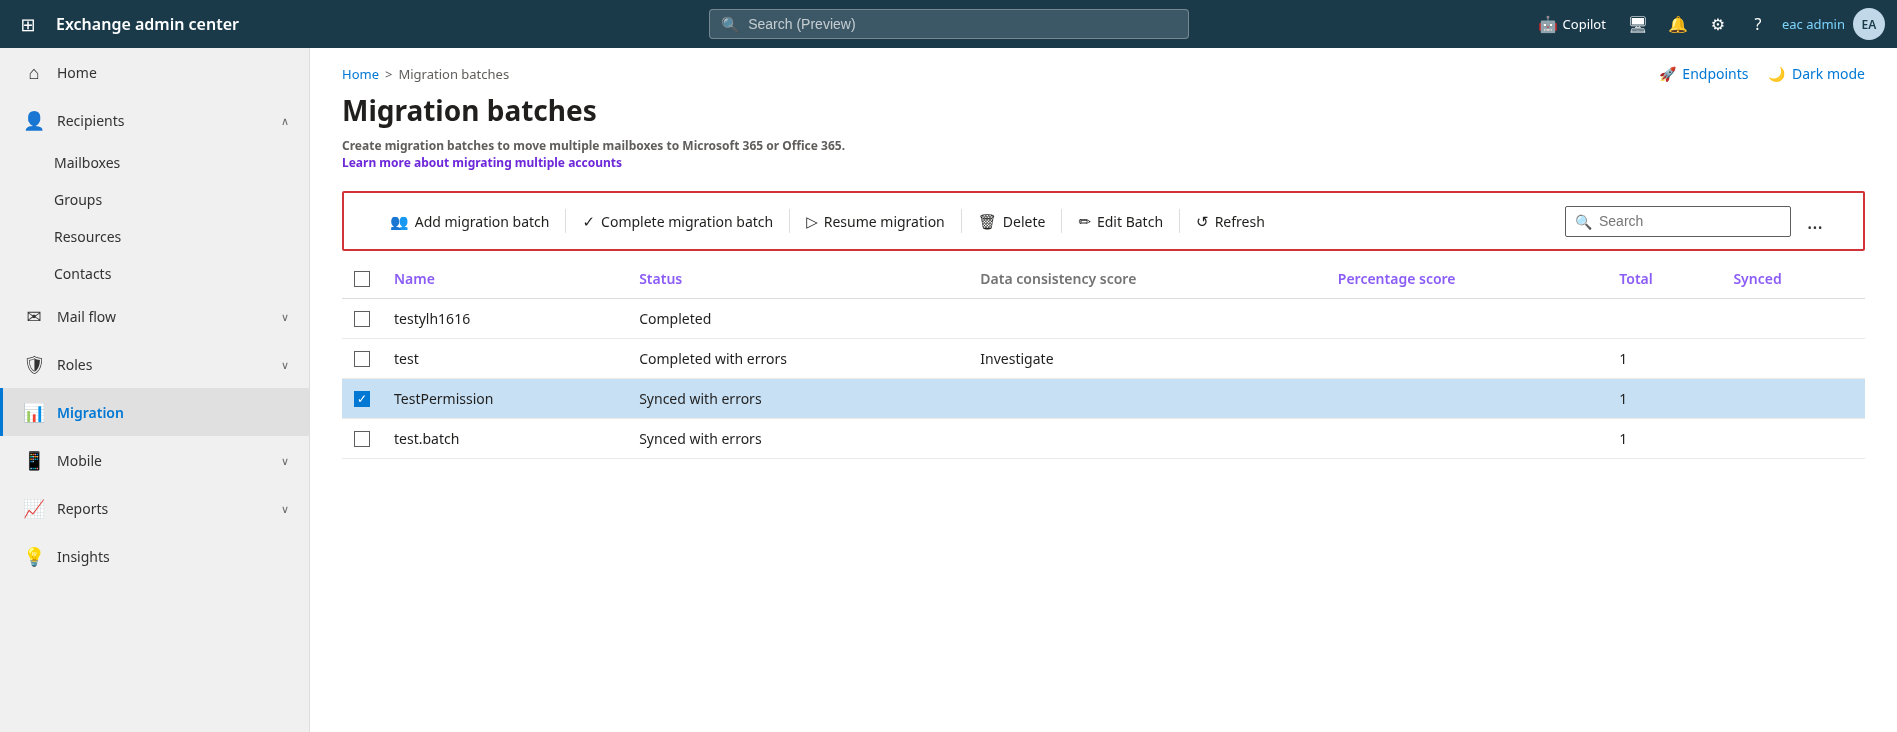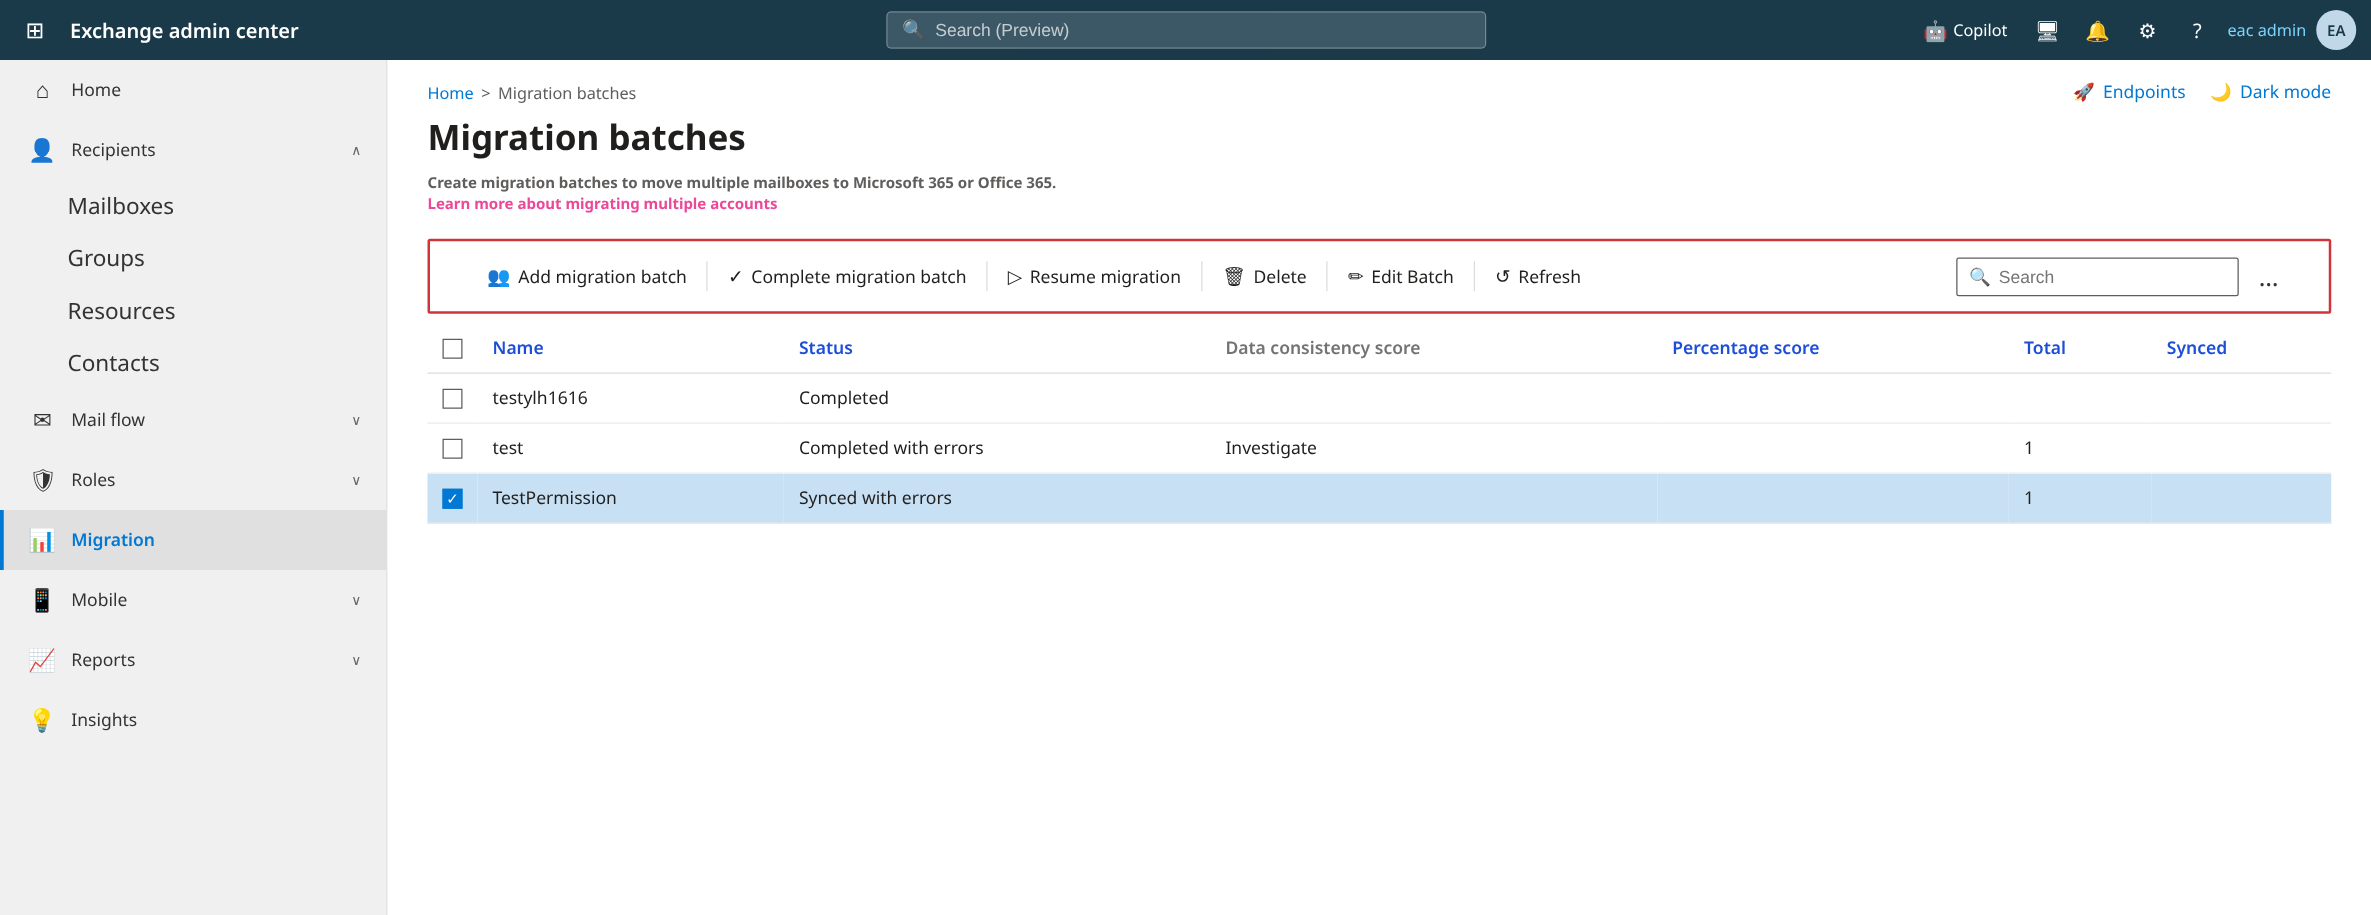--- a/index.html
+++ b/index.html
@@ -93,21 +93,21 @@
       background: #e0e0e0;
       border-left: 3px solid #0078d4;
       color: #0078d4; font-weight: 600;
     }
     .sidebar-item .icon { font-size: 18px; width: 22px; text-align: center; }
     .sidebar-item .label { flex: 1; }
     .sidebar-item .chevron { font-size: 11px; color: #666; }
     .sidebar-sub-item {
       display: flex; align-items: center;
       padding: 9px 28px 9px 54px;
-      cursor: pointer; color: #333; font-size: 18px; text-align: center;
+      cursor: pointer; color: #333; font-size: 14px; text-align: center;
     }
 
     
     .content {
       flex: 1;
       background: white;
       overflow-y: auto;
       display: flex;
       flex-direction: column;
     }
@@ -123,21 +123,21 @@
     .breadcrumb-sep { color: #605e5c; }
     .content-top-action {
       display: flex; align-items: center; gap: 6px;
       color: #0078d4; cursor: pointer; font-size: 14px;
     }
 
     
     .page-header { padding: 8px 32px 12px; }
     .page-title { font-size: 28px; font-weight: 700; color: #201f1e; margin-bottom: 8px; }
     .page-desc { color: #605e5c; font-size: 12px; font-weight: bold; }
-    .page-desc a { color: #ec4899; text-decoration: none; }
+    .page-desc a { color: #6d28d9; text-decoration: none; }
 
     
     .toolbar {
       display: flex; align-items: center; gap: 0;
       padding: 12px 32px;
       border: 2px solid #d13438;
       margin: 8px 32px;
       border-radius: 2px;
     }
     .toolbar-btn {
@@ -165,21 +165,21 @@
       width: 32px; height: 32px; display: flex; align-items: center; justify-content: center;
       cursor: pointer; color: #333; font-size: 20px; margin-left: 8px;
       border-radius: 4px;
     }
 
     
     .table-container { padding: 0 32px; flex: 1; }
     .data-table { width: 100%; border-collapse: collapse; }
     .data-table th {
       text-align: left; padding: 10px 12px;
-      color: #1d4ed8; font-weight: 600; font-size: 14px;
+      color: #8b5cf6; font-weight: 600; font-size: 14px;
       border-bottom: 1px solid #ddd;
     }
     .data-table th.orange { color: #737373; }
     .data-table td {
       padding: 10px 12px;
       color: #201f1e; font-size: 14px;
       border-bottom: 1px solid #edebe9;
     }
     .data-table tr.selected td { background: #c7e0f4; }
     .cb-col { width: 40px; }
@@ -385,18 +385,29 @@
             <td class="cb-col">
               <div class="checkbox checked">✓</div>
             </td>
             <td>TestPermission</td>
             <td>Synced with errors</td>
             <td></td>
             <td></td>
             <td class="synced-count">1</td>
             <td></td>
           </tr>
+          <tr>
+            <td class="cb-col">
+              <div class="checkbox"></div>
+            </td>
+            <td>test.batch</td>
+            <td>Synced with errors</td>
+            <td></td>
+            <td></td>
+            <td class="synced-count">1</td>
+            <td></td>
+          </tr>
         </tbody>
       </table>
     </div>
 
   </div>
 </div>
 
 </body></html>

